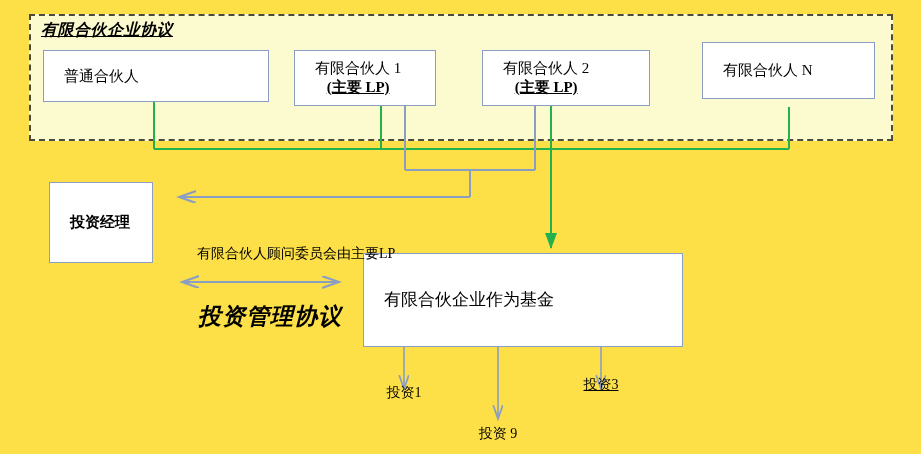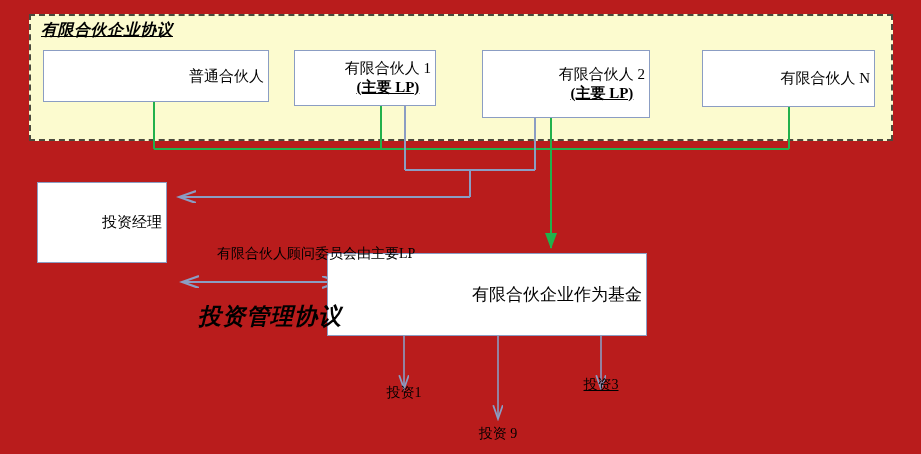--- a/index.html
+++ b/index.html
@@ -7,21 +7,21 @@
     padding: 0;
     background: #ffffff;
   }
   body {
     font-family: "Liberation Serif", "DejaVu Serif", serif;
   }
   #canvas {
     position: relative;
     width: 921px;
     height: 454px;
-    background: #b91c1c;
+    background: #fde047;
     overflow: hidden;
   }
   .svg-layer {
     position: absolute;
     left: 0;
     top: 0;
     width: 921px;
     height: 454px;
     pointer-events: none;
   }
@@ -49,45 +49,45 @@
     white-space: nowrap;
   }
   
   .node {
     position: absolute;
     background: #ffffff;
     border: 1px solid #8b9dc3;
     box-sizing: border-box;
     display: flex;
     align-items: center;
-    justify-content: flex-end;
+    justify-content: flex-start;
     text-align: center;
     color: #000000;
     font-size: 15px;
     line-height: 1.25;
-    padding: 2px 4px;
+    padding: 2px 20px;
   }
   .node .line2 { display: block; font-weight: bold; text-decoration: underline; }
   .node-gp    { left: 43px;  top: 50px;  width: 226px; height: 52px; }
   .node-lp1   { left: 294px; top: 50px;  width: 142px; height: 56px; }
-  .node-lp2   { left: 482px; top: 50px;  width: 168px; height: 68px; }
-  .node-lpn   { left: 702px; top: 50px;  width: 173px; height: 57px; }
-  .node-mgr   { left: 37px;  top: 182px; width: 130px; height: 81px; }
-  .node-fund  { left: 327px; top: 253px; width: 320px; height: 83px;
+  .node-lp2   { left: 482px; top: 50px;  width: 168px; height: 56px; }
+  .node-lpn   { left: 702px; top: 42px;  width: 173px; height: 57px; }
+  .node-mgr   { left: 49px;  top: 182px; width: 104px; height: 81px; font-weight: bold; }
+  .node-fund  { left: 363px; top: 253px; width: 320px; height: 94px;
                 font-size: 17px; }
 
   
   .label {
     position: absolute;
     color: #000000;
     font-size: 14px;
     line-height: 1.5;
     white-space: pre;
   }
-  .label-advisory { left: 217px; top: 201px; }
+  .label-advisory { left: 197px; top: 201px; }
   .label-ima {
     left: 198px; top: 300px;
     width: 140px;
     text-align: center;
     font-size: 23px;
     font-weight: bold;
     font-style: italic;
     letter-spacing: 1px;
   }
   .label-inv {

